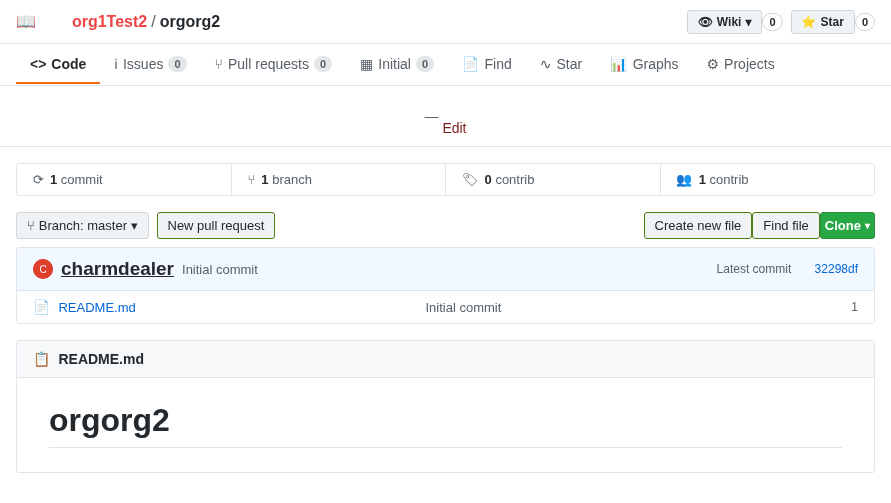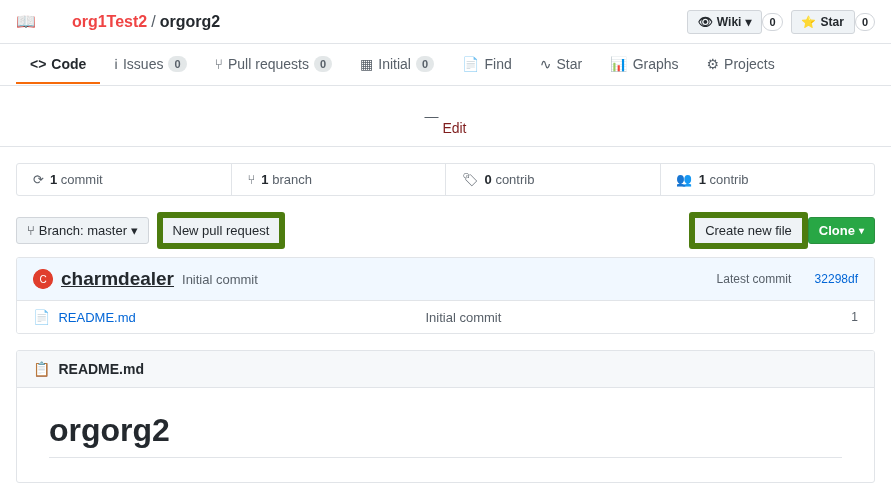--- a/index.html
+++ b/index.html
@@ -79,26 +79,26 @@
 
     .btn-branch {
       display: inline-flex; align-items: center; gap: 4px;
       padding: 5px 10px; font-size: 13px;
       border: 1px solid #d1d5da; border-radius: 3px; background: #eff3f6;
       color: #24292e; cursor: pointer;
     }
     .btn-action {
       display: inline-flex; align-items: center; gap: 4px;
       padding: 5px 10px; font-size: 13px;
-      border: 6px solid #4d7c0f; border-radius: 3px; background: #eff3f6;
+      border: 1px solid #4d7c0f; border-radius: 3px; background: #eff3f6;
       color: #24292e; cursor: pointer;
     }
     .btn-clone {
       display: inline-flex; align-items: center; gap: 4px;
-      padding: 5px 10px; font-size: 13px; font-weight: 600;
+      padding: 5px 4px; font-size: 13px; font-weight: 600;
       border: 1px solid #2a8f3f; border-radius: 3px; background: #28a745;
       color: #fff; cursor: pointer;
     }
 
     
     .file-table {
       border: 1px solid #e1e4e8; border-radius: 3px;
       margin: 0 16px; overflow: hidden;
     }
 
@@ -252,20 +252,21 @@
   <div class="action-bar-left">
     <button class="btn-branch">
       <span>⑂</span>
       <span>Branch: master</span>
       <span>▾</span>
     </button>
     <button class="btn-action">New pull request</button>
   </div>
   <div class="action-bar-right">
     <button class="btn-action">Create new file</button>
+    <button class="btn-action">Find file</button>
     <button class="btn-clone">
       <span>Clone</span>
       <span style="font-size:10px;">▾</span>
     </button>
   </div>
 </div>
 
 <div class="file-table">
 
   <div class="commit-row">

